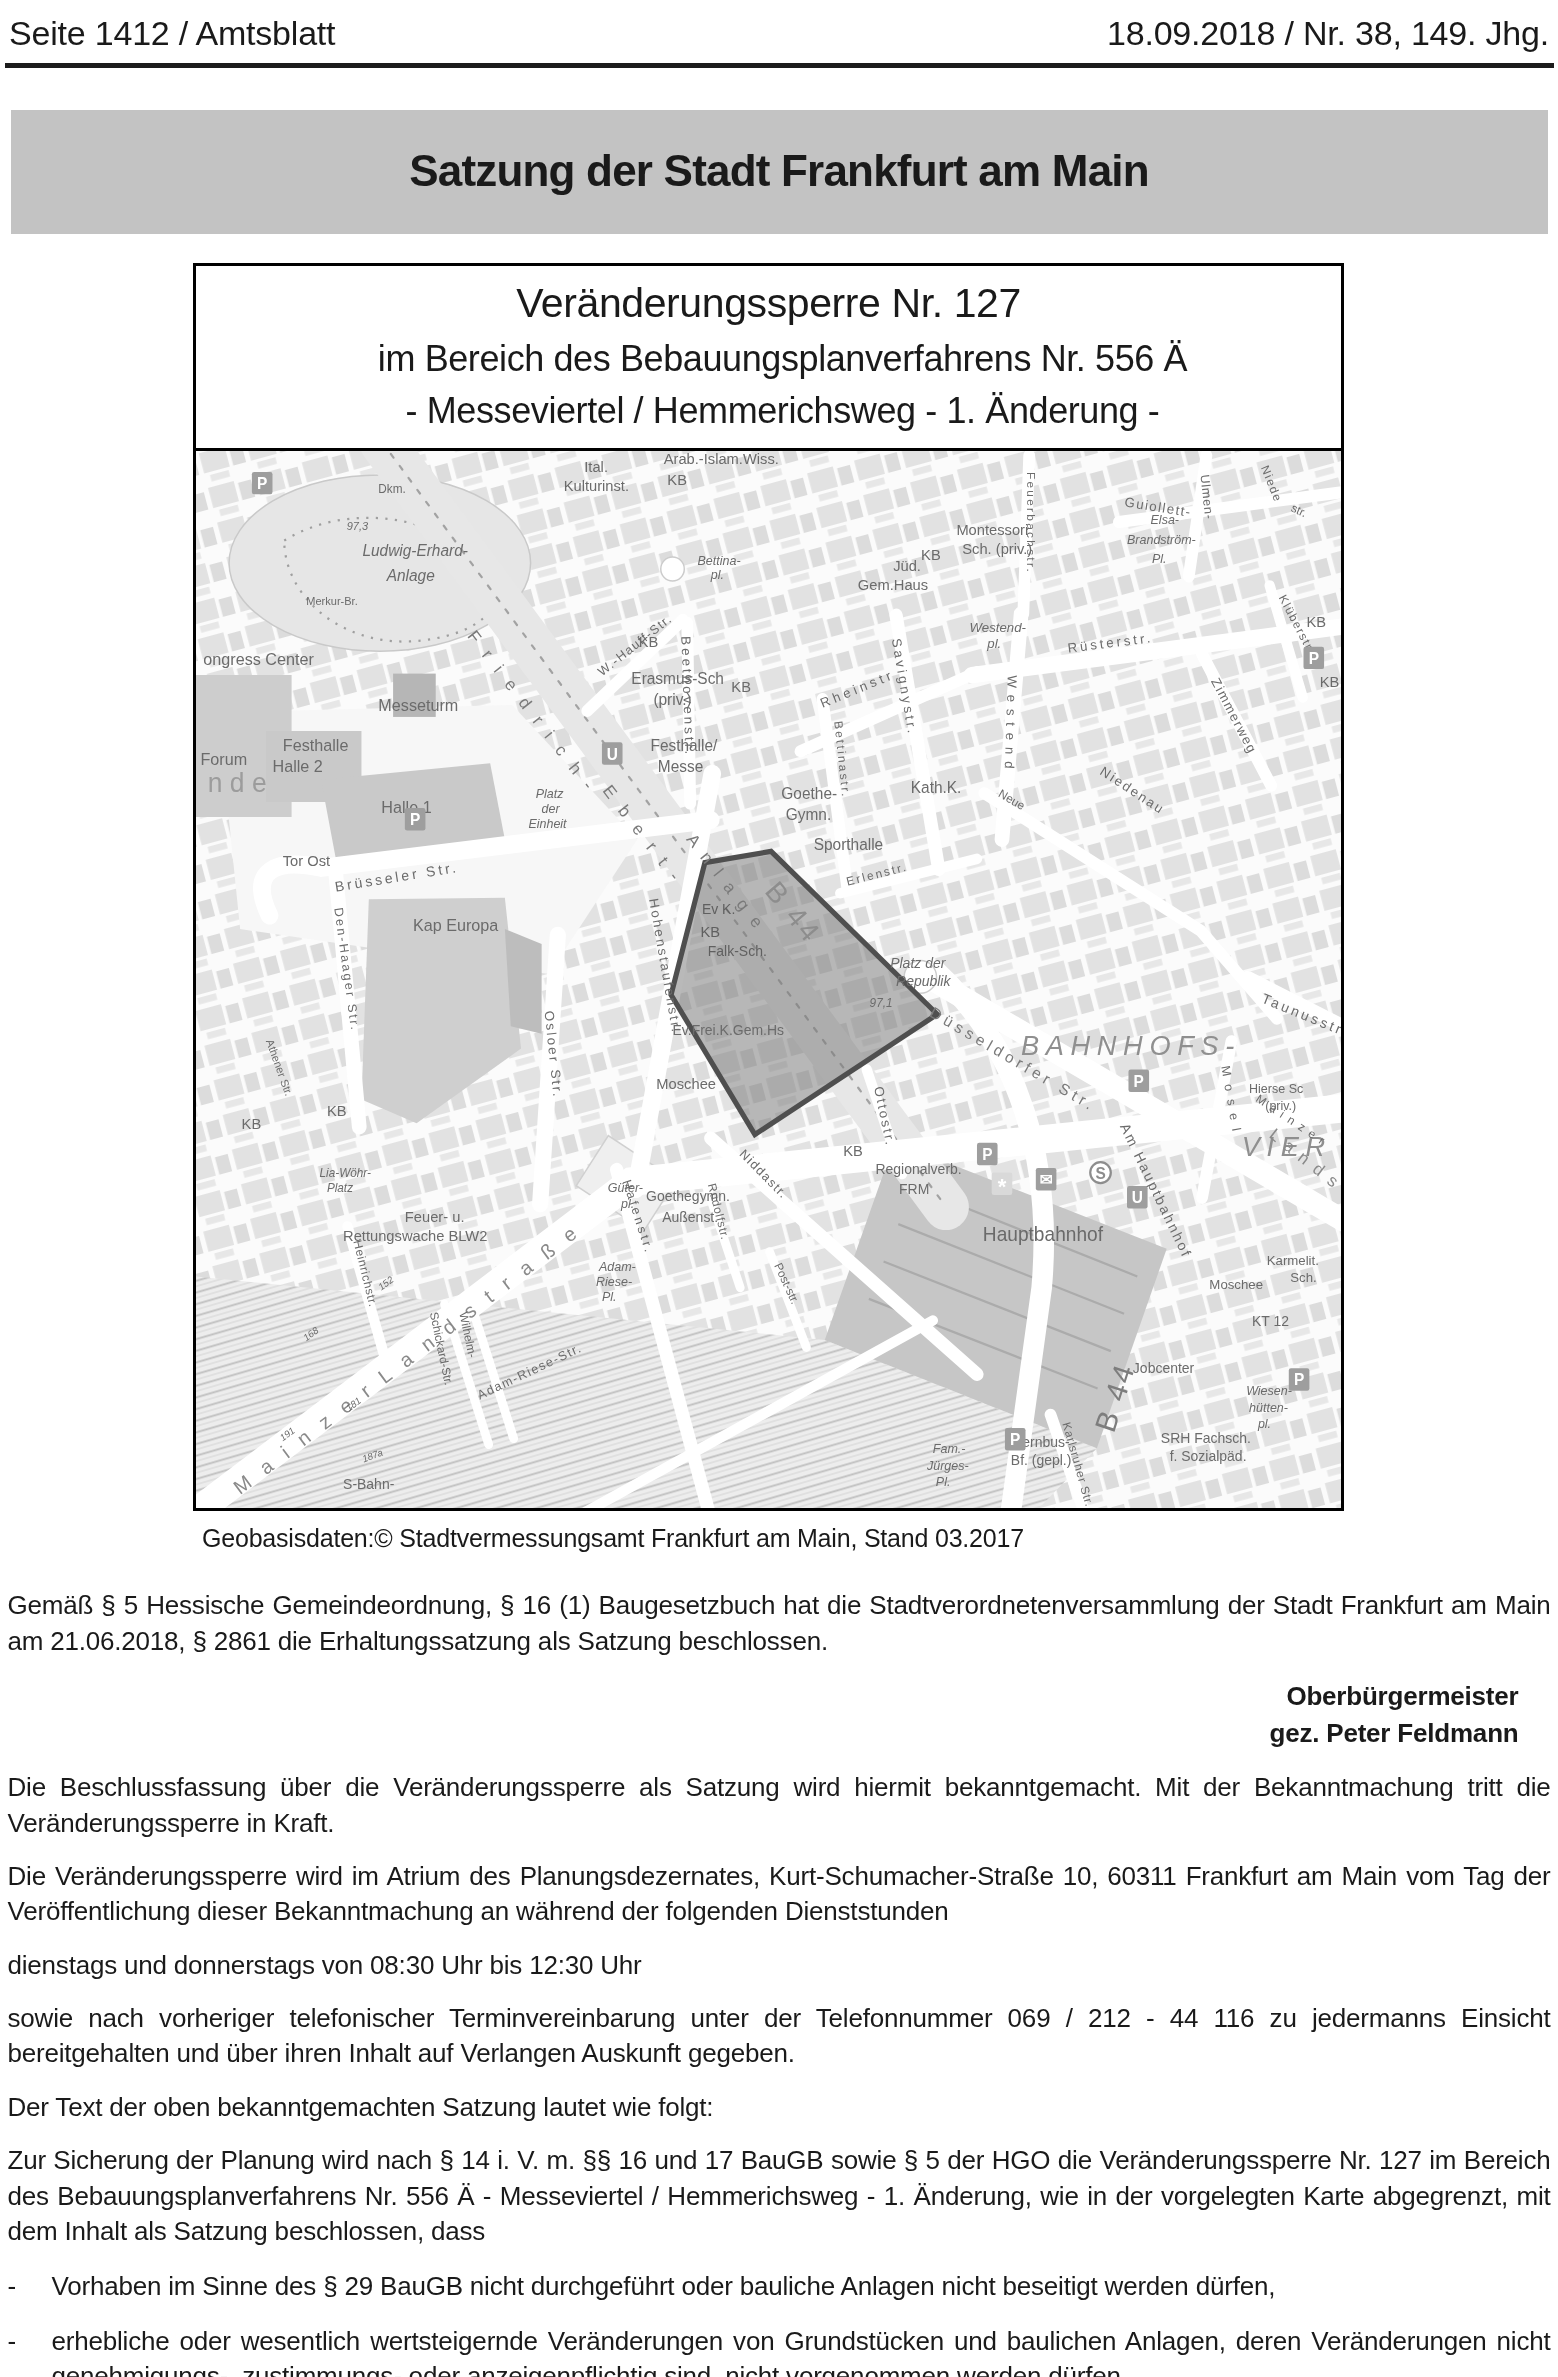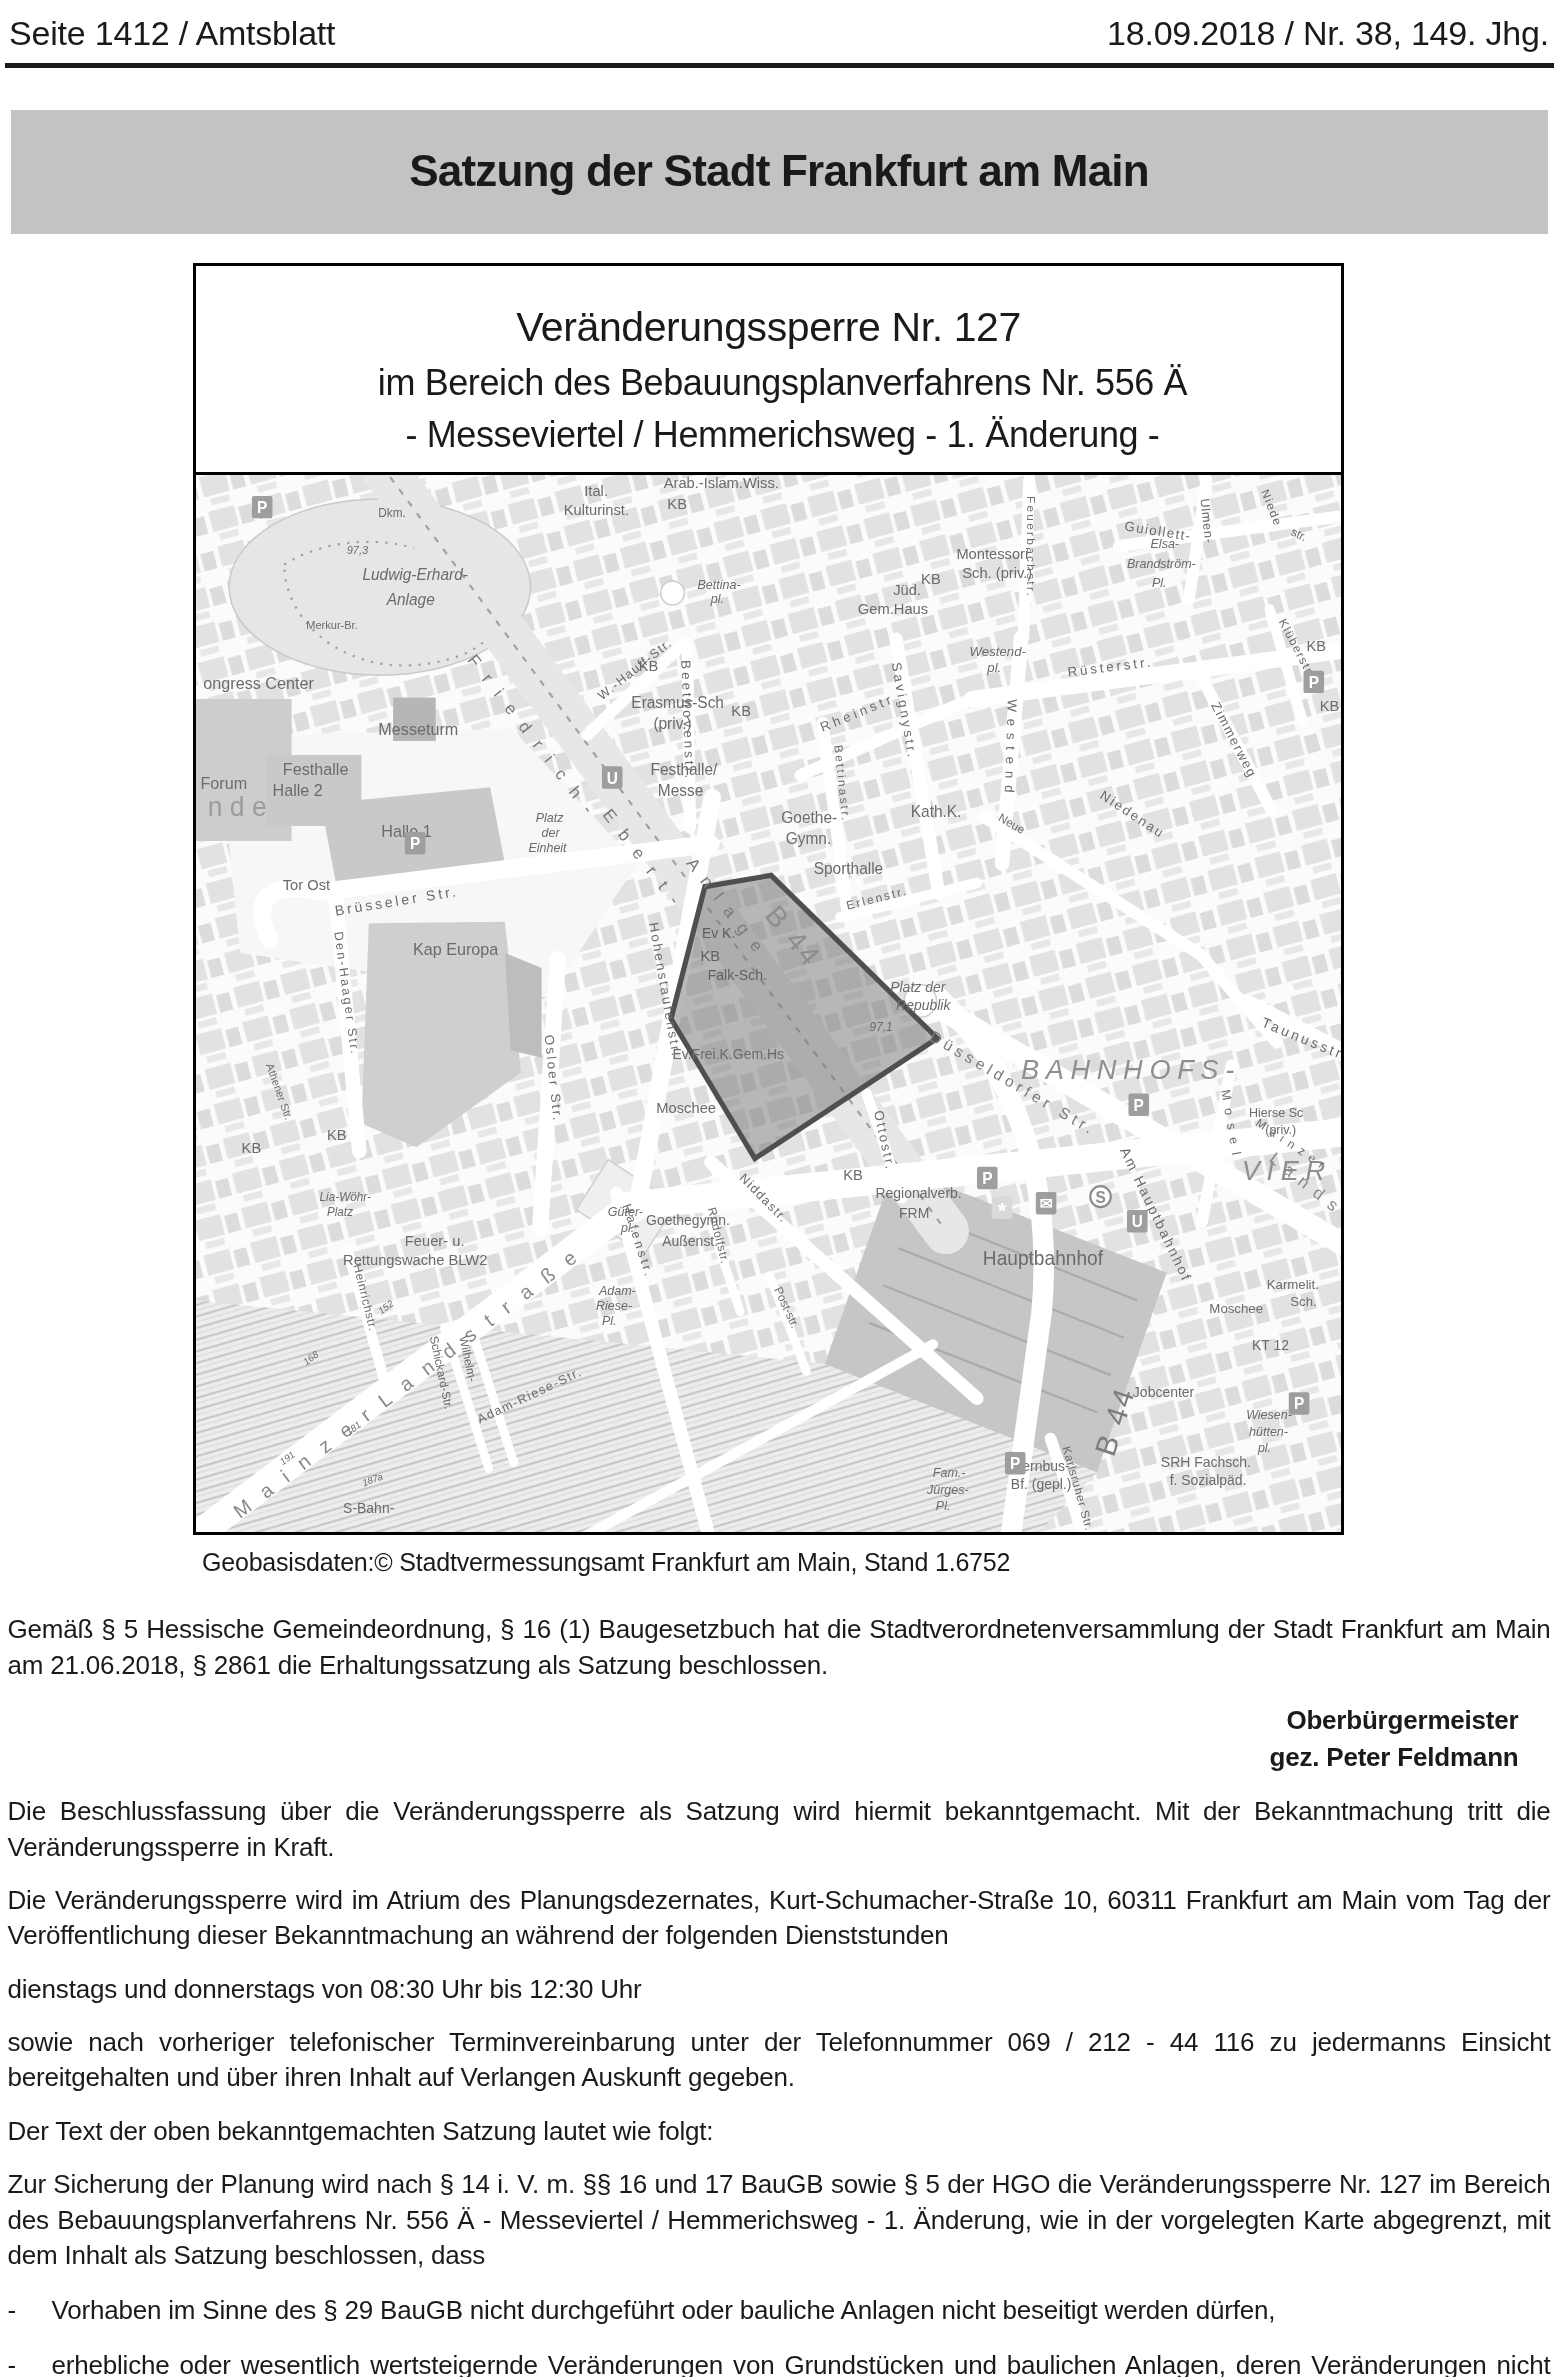--- a/index.html
+++ b/index.html
@@ -2,21 +2,21 @@
 <html style="font-size:12px"><head>
 <meta charset="utf-8">
 <style>
   html,body{margin:0;padding:0;background:#fff;}
   body{width:1558px;height:2377px;position:relative;font-family:"Liberation Sans",sans-serif;color:#1a1a1a;overflow:hidden;}
   .hdr{display:flex;justify-content:space-between;padding:13.5px 9px 7.5px 9px;font-size:34px;letter-spacing:-0.2px;}
   .rule{border-top:5.3px solid #1c1c1c;margin:3px 4.5px 0 4.5px;}
   .banner{margin:42px 10.5px 0 10.5px;background:#c3c3c3;text-align:center;padding:36px 0 38px 0;}
   .banner .t{font-size:44px;font-weight:bold;letter-spacing:-0.8px;}
   .mapbox{margin:29px 0 0 193px;width:1145px;border:3.8px solid #000;}
-  .maptitle{text-align:center;padding:32px 0 12px 0;border-bottom:3.8px solid #000;letter-spacing:-0.4px;}
+  .maptitle{text-align:center;padding:8px 0 12px 0;border-bottom:3.8px solid #000;letter-spacing:-0.4px;}
   .maptitle .l1{font-size:41px;line-height:1.45;}
   .maptitle .l2,.maptitle .l3{font-size:36px;line-height:1.42;margin-left:28px;}
   svg{display:block;background:#fdfdfd;font-family:"Liberation Sans",sans-serif;}
   .caption{margin:13.5px 0 0 202px;font-size:25px;letter-spacing:-0.2px;}
   .doc{margin:35px 7.5px 0 7.5px;font-size:26px;line-height:1.36;letter-spacing:-0.2px;}
   .para{margin-top:18px;}
   .jt{text-align:justify;}
   .sig{margin-top:19.6px;margin-right:32px;text-align:right;font-weight:bold;line-height:1.42;}
   .bullet{display:flex;margin-top:19.6px;}
   .bullet .mk{width:44px;flex:none;}
@@ -309,21 +309,21 @@
           <text x="14" y="23" text-anchor="middle" font-size="21" font-weight="bold" fill="#ffffff">✉</text>
         </g>
         <g transform="translate(1082 966)">
           <rect width="28" height="30" rx="3" fill="#d9d9d9"></rect>
           <text x="14" y="28" text-anchor="middle" font-size="30" font-weight="bold" fill="#ffffff">*</text>
         </g>
       </g>
   </svg>
 </div>
 
-<div class="caption">Geobasisdaten:© Stadtvermessungsamt Frankfurt am Main, Stand 1.6752</div>
+<div class="caption">Geobasisdaten:© Stadtvermessungsamt Frankfurt am Main, Stand 03.2017</div>
 
 <div class="doc">
   <div class="para jt">Gemäß § 5 Hessische Gemeindeordnung, § 16 (1) Baugesetzbuch hat die Stadtverordnetenversammlung der Stadt Frankfurt am Main am 21.06.2018, § 2861 die Erhaltungssatzung als Satzung beschlossen.</div>
   <div class="sig">
     <div>Oberbürgermeister</div>
     <div>gez. Peter Feldmann</div>
   </div>
   <div class="para jt">Die Beschlussfassung über die Veränderungssperre als Satzung wird hiermit bekanntgemacht. Mit der Bekanntmachung tritt die Veränderungssperre in Kraft.</div>
   <div class="para jt">Die Veränderungssperre wird im Atrium des Planungsdezernates, Kurt-Schumacher-Straße 10, 60311 Frankfurt am Main vom Tag der Veröffentlichung dieser Bekanntmachung an während der folgenden Dienststunden</div>
   <div class="para">dienstags und donnerstags von 08:30 Uhr bis 12:30 Uhr</div>

